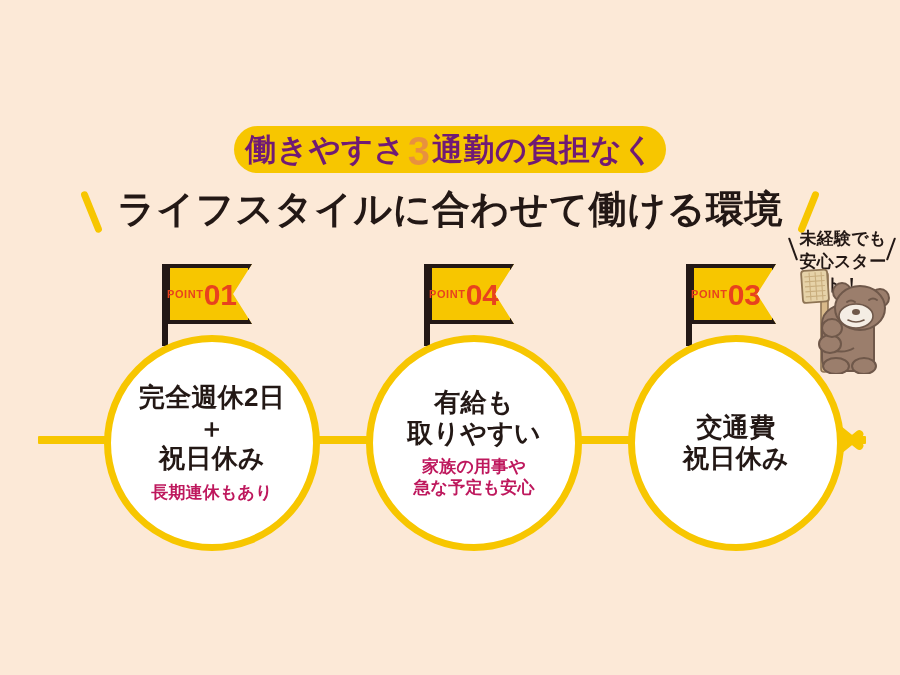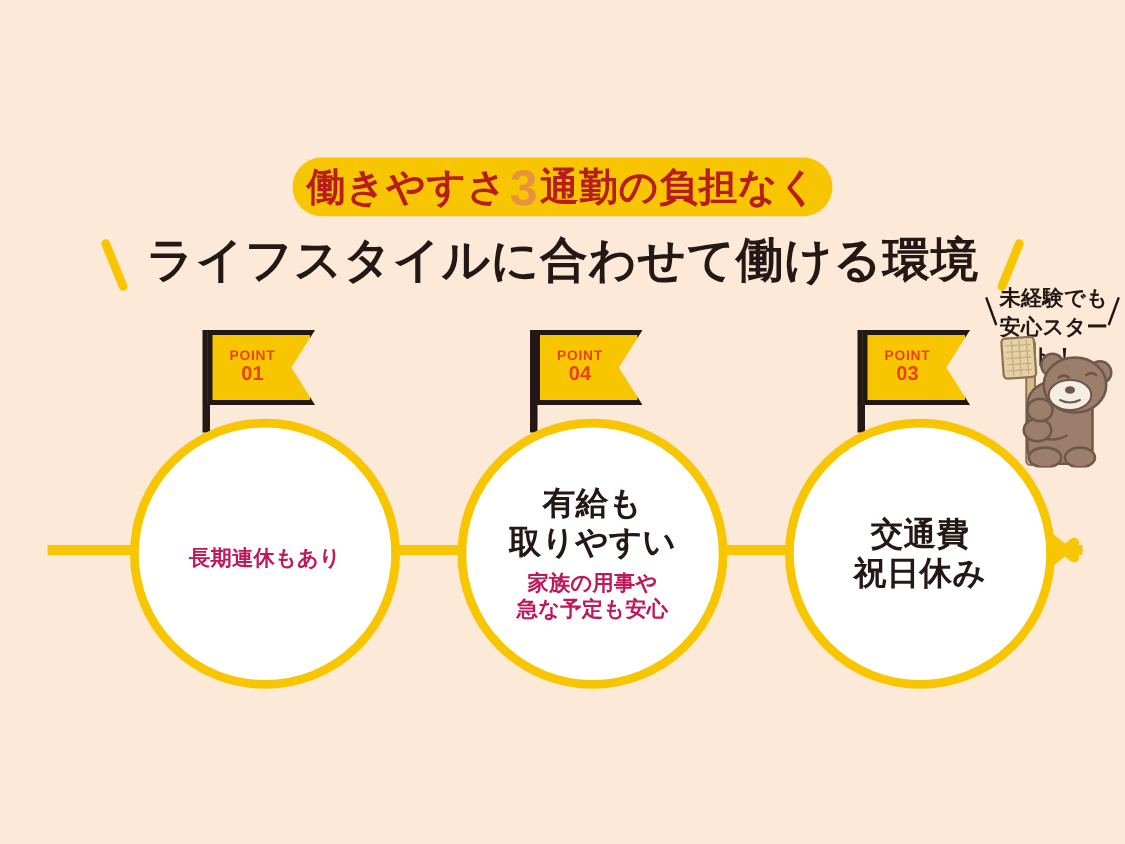--- a/index.html
+++ b/index.html
@@ -30,21 +30,21 @@
     background: #F7C600;
     border-radius: 24px;
     display: flex;
     align-items: center;
     justify-content: center;
     white-space: nowrap;
   }
   .pill-text {
     font-size: 31px;
     font-weight: bold;
-    color: #b91c1c;
+    color: #701a75;
     letter-spacing: 0.5px;
     line-height: 1;
   }
   .pill-num {
     font-size: 40px;
     font-weight: bold;
     color: #E8913E;
     line-height: 1;
     padding: 0 2px;
     position: relative;
@@ -176,35 +176,35 @@
     position: absolute;
     left: 4px;
     top: 4px;
     width: 86px;
     height: 60px;
     background: #F7C600;
     border: 4px solid #231815;
     box-sizing: border-box;
     clip-path: polygon(0 0, 100% 0, 78% 50%, 100% 100%, 0 100%);
     display: flex;
-    flex-direction: column;
+    flex-direction: row;
     align-items: center;
     justify-content: center;
     padding-right: 14px;
     box-sizing: border-box;
   }
   .banner-label {
     font-size: 11px;
     font-weight: bold;
     color: #E8421E;
     letter-spacing: 0.6px;
     line-height: 1;
   }
   .banner-num {
-    font-size: 16px;
+    font-size: 30px;
     font-weight: bold;
     color: #E8421E;
     line-height: 1;
     margin-top: 1px;
   }
 
   
   .mascot {
     position: absolute;
     left: 786px;
@@ -265,20 +265,23 @@
 
   <div class="point p1">
     <div class="flag">
       <div class="pole"></div>
       <div class="banner">
         <div class="banner-label">POINT</div>
         <div class="banner-num">01</div>
       </div>
     </div>
     <div class="circle">
+      <div class="c-main">完全週休2日
+＋
+祝日休み</div>
       <div class="c-sub">長期連休もあり</div>
     </div>
   </div>
 
   <div class="point p2">
     <div class="flag">
       <div class="pole"></div>
       <div class="banner">
         <div class="banner-label">POINT</div>
         <div class="banner-num">04</div>

